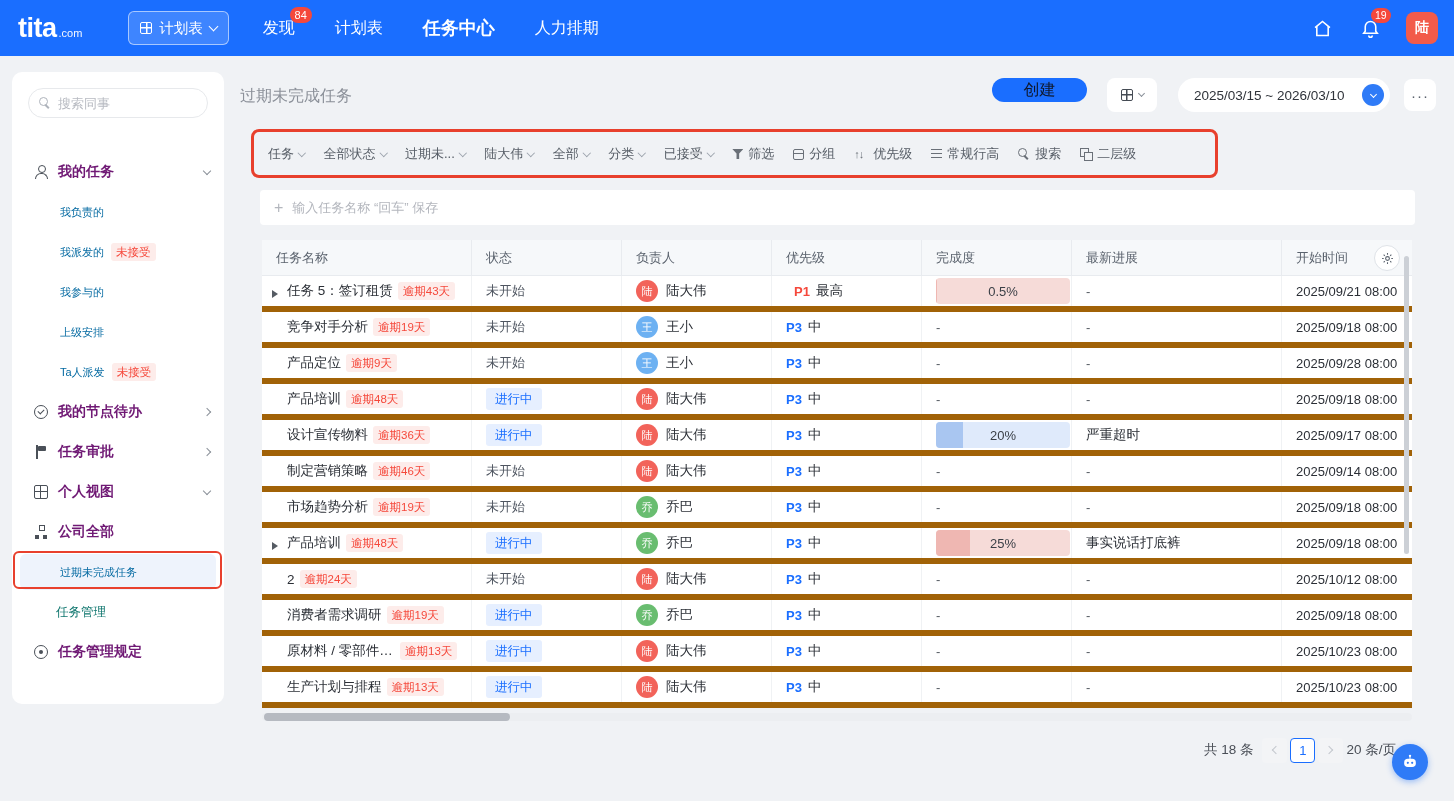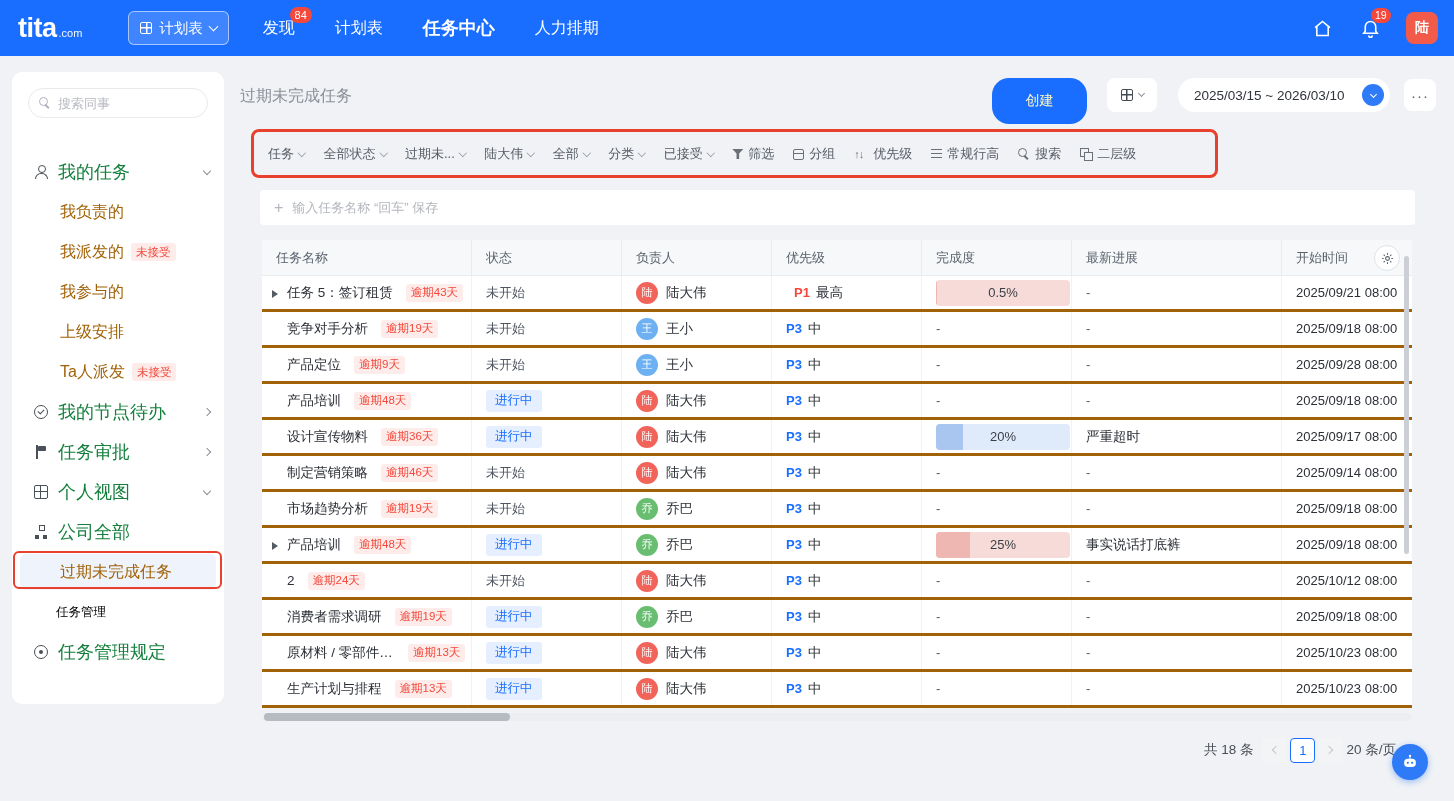--- a/index.html
+++ b/index.html
@@ -33,45 +33,45 @@
                linear-gradient(currentColor,currentColor) center/100% 1.5px no-repeat}
 
   
   .sidebar{position:absolute;left:12px;top:72px;width:212px;height:632px;background:#fff;border-radius:10px;overflow:hidden}
   .search-wrap{margin:16px 16px 0;height:30px;border:1px solid #e7e9ec;border-radius:15px;display:flex;align-items:center;padding:0 10px;gap:7px}
   .search-input{border:none;outline:none;background:transparent;font-size:13px;color:#333;width:130px}
   .search-input::placeholder{color:#b7bac1}
   #sidebar-list{margin-top:34px}
   .sb-item{display:flex;align-items:center;height:40px;padding:0 14px 0 22px;cursor:pointer}
   .sb-sub{padding-left:48px}
-  .sb-group .sb-label{font-weight:400;color:#15803d;font-size:18px}
-  .sb-sub .sb-label{color:#a16207;font-size:16px}
+  .sb-group .sb-label{font-weight:700;color:#701a75;font-size:14px}
+  .sb-sub .sb-label{color:#0369a1;font-size:11px}
   .sb-item .chev{margin-left:auto;color:#8a9099;width:6px;height:6px;border-width:1.5px}
   .sb-item.selected{background:#eef3fc;margin:2px 8px;height:36px;padding-left:40px;border-radius:6px}
-  .sb-section{height:40px;display:flex;align-items:center;padding-left:44px;font-size:12.5px;color:#000000}
+  .sb-section{height:40px;display:flex;align-items:center;padding-left:44px;font-size:12.5px;color:#0f766e}
   .sbicon{width:14px;height:14px;position:relative;display:inline-block;flex:0 0 14px;margin-right:10px;color:#4a5058}
   .i-user::before{content:"";position:absolute;left:4px;top:0;width:6px;height:6px;border:1.4px solid currentColor;border-radius:50%}
   .i-user::after{content:"";position:absolute;left:1px;bottom:0;width:11px;height:5px;border:1.4px solid currentColor;border-bottom:none;border-radius:6px 6px 0 0}
   .i-check::before{content:"";position:absolute;inset:0;border:1.4px solid currentColor;border-radius:50%}
   .i-check::after{content:"";position:absolute;left:4px;top:4px;width:5px;height:3px;border-left:1.4px solid currentColor;border-bottom:1.4px solid currentColor;transform:rotate(-45deg)}
   .i-approve::before{content:"";position:absolute;left:2px;top:0;width:1.6px;height:14px;background:currentColor}
   .i-approve::after{content:"";position:absolute;left:4px;top:1px;width:8px;height:5px;background:currentColor;border-radius:1px}
   .i-org::before{content:"";position:absolute;left:5px;top:0;width:4px;height:4px;border:1.3px solid currentColor}
   .i-org::after{content:"";position:absolute;left:1px;bottom:0;width:4px;height:4px;background:currentColor;box-shadow:8px 0 0 currentColor}
   .i-views{border:1.4px solid currentColor;border-radius:2px;
     background:linear-gradient(currentColor,currentColor) center/1.2px 100% no-repeat,
                linear-gradient(currentColor,currentColor) center/100% 1.2px no-repeat}
   .i-rules::before{content:"";position:absolute;inset:0;border:1.4px solid currentColor;border-radius:50%}
   .i-rules::after{content:"";position:absolute;left:5px;top:5px;width:4px;height:4px;background:currentColor;border-radius:50%}
 
   .pink-badge{font-size:11.5px;color:#f5483b;background:#fdecea;border-radius:3px;padding:1.5px 5px;margin-left:7px;white-space:nowrap;flex:0 0 auto}
 
   
   .page-title{position:absolute;left:240px;top:86px;font-size:16px;color:#8b9099}
-  .create-btn{position:absolute;left:992px;top:78px;width:95px;height:46px;border:none;border-radius:17px;background:#1a6eff;color:#fef9c3;font-size:14px;cursor:pointer}
+  .create-btn{position:absolute;left:992px;top:78px;width:95px;height:24px;border:none;border-radius:17px;background:#1a6eff;color:#0f172a;font-size:16px;cursor:pointer}
   .view-btn{position:absolute;left:1107px;top:78px;width:50px;height:34px;background:#fff;border-radius:8px;display:flex;align-items:center;justify-content:center;gap:6px;color:#454b54;cursor:pointer}
   .view-btn .chev{width:5px;height:5px;color:#8a9099;border-width:1.4px}
   .date-btn{position:absolute;left:1178px;top:78px;width:212px;height:34px;background:#fff;border-radius:17px;display:flex;align-items:center;justify-content:space-between;padding:0 6px 0 16px;font-size:13.5px;color:#2f333a;cursor:pointer}
   .date-caret{width:22px;height:22px;border-radius:50%;background:#2f7bf7;display:flex;align-items:center;justify-content:center}
   .date-caret .chev{width:5px;height:5px;border-width:1.6px;margin-top:-2px}
   .more-btn{position:absolute;left:1404px;top:79px;width:32px;height:32px;border-radius:8px;background:#fff;color:#5a626d;font-size:15px;display:flex;align-items:center;justify-content:center;letter-spacing:1px;cursor:pointer}
 
   
   .filter-bar{position:absolute;left:252px;top:130px;width:966px;height:48px;display:flex;align-items:center;gap:19px;padding:0 16px;overflow:hidden}
   .fchip{display:flex;align-items:center;gap:5px;font-size:13px;color:#565d66;cursor:pointer;white-space:nowrap}
@@ -93,27 +93,27 @@
   
   .quick-add{position:absolute;left:260px;top:190px;width:1155px;height:35px;background:#fff;border-radius:4px;display:flex;align-items:center;padding:0 14px;color:#b3b6bd;font-size:13px;cursor:text}
   .plus{font-size:16px;margin-right:9px;color:#b3b6bd}
 
   
   .ttable{position:absolute;left:262px;top:240px;width:1150px;background:#4c1d95}
   .thead{display:flex;height:36px;background:#f6f8fa;border-bottom:1px solid #e8ebef}
   .hcell{display:flex;align-items:center;padding-left:14px;font-size:13px;color:#5a626d;border-right:1px solid #e8ebef;cursor:pointer}
   .hcell.c-start{border-right:none}
   .c-name{width:210px}.c-status{width:150px}.c-owner{width:150px}.c-prio{width:150px}.c-prog{width:150px}.c-latest{width:210px}.c-start{flex:1}
-  .trow{display:flex;height:36px;border-bottom:3px solid #a16207;background:#fff;cursor:pointer}
+  .trow{display:flex;height:36px;border-bottom:6px solid #a16207;background:#fff;cursor:pointer}
   .cell{display:flex;align-items:center;padding-left:14px;border-right:1px solid #f0f2f4;overflow:hidden}
   .cell.c-start{border-right:none}
   .cell.c-name{padding-left:25px;position:relative}
   .row-caret{position:absolute;left:10px;top:14px;width:0;height:0;border-left:6px solid #555b63;border-top:4px solid transparent;border-bottom:4px solid transparent}
   .tname{font-size:13.5px;color:#2b2f36;white-space:nowrap;overflow:hidden;text-overflow:ellipsis;max-width:108px}
-  .od{margin-left:13px}
+  .od{margin-left:5px}
   .st-todo{font-size:13px;color:#4e5560}
   .st-doing{font-size:12.5px;color:#1a6eff;background:#e6efff;border-radius:3px;padding:2.5px 9px}
   .avatar{width:22px;height:22px;border-radius:50%;color:#fff;font-size:11px;display:flex;align-items:center;justify-content:center;margin-right:8px;flex:0 0 22px}
   .oname{font-size:13.5px;color:#2b2f36;white-space:nowrap}
   .pcode{font-weight:700;font-size:13px;margin-right:6px}
   .plabel{font-size:13.5px;color:#2b2f36}
   .prog{position:relative;width:134px;height:26px;border-radius:4px;overflow:hidden;display:block}
   .prog-red{background:#f6dbd8}
   .prog-blue{background:#dfeafb}
   .prog-red .prog-fill{background:#efb7b2}

